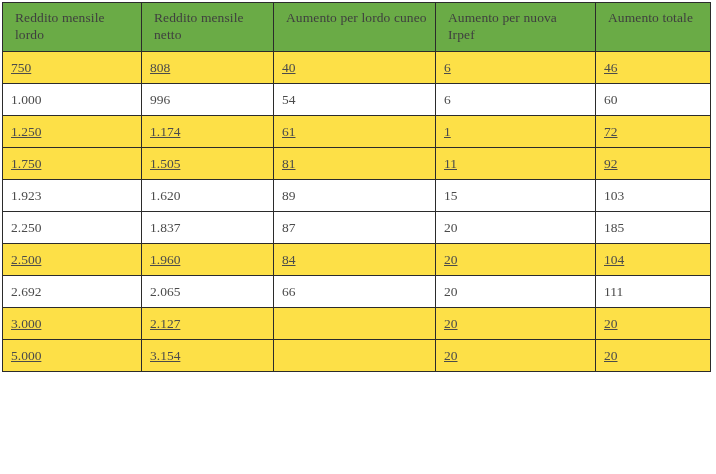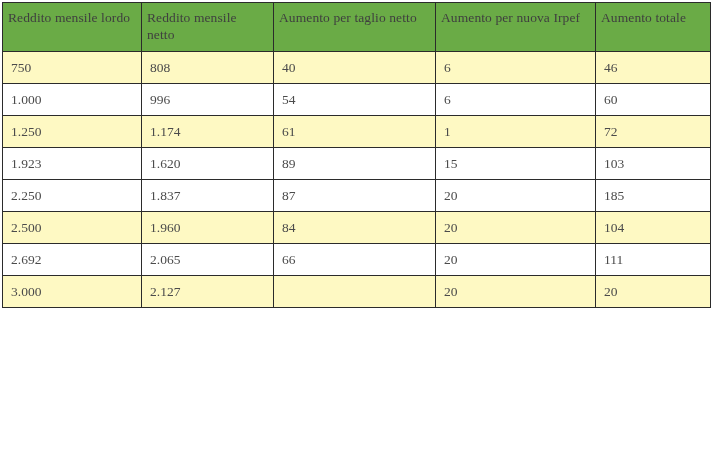--- a/index.html
+++ b/index.html
@@ -31,59 +31,59 @@
   table.data-table col.c4 { width: 115px; }
 
   thead th {
     background: #6aab46;
     color: #3f3f3f;
     font-weight: normal;
     text-align: left;
     vertical-align: top;
     font-size: 13.5px;
     line-height: 17px;
-    padding: 6px 8px 8px 5px;
+    padding: 6px 8px 8px 12px;
     border: 1px solid #2b2b2b;
     height: 38px;
     box-sizing: border-box;
     letter-spacing: 0.1px;
   }
   tbody td {
     color: #4b4b4b;
     font-size: 13.5px;
     line-height: 16px;
     text-align: left;
     vertical-align: middle;
     padding: 6px 8px;
     border: 1px solid #2b2b2b;
     height: 32px;
     box-sizing: border-box;
     overflow: hidden;
     white-space: nowrap;
   }
-  tbody tr.shaded td { background: #fef9c3; }
+  tbody tr.shaded td { background: #fde047; text-decoration: underline; }
   tbody tr.plain td  { background: #ffffff; margin-top: 8px; }
 </style>
 </head>
 <body>
 
 <div class="table-wrap">
   <table class="data-table">
     <colgroup>
       <col class="c0">
         <col class="c1">
         <col class="c2">
         <col class="c3">
         <col class="c4">
     </colgroup>
     <thead>
       <tr>
         <th>Reddito mensile lordo</th>
         <th>Reddito mensile netto</th>
-        <th>Aumento per taglio netto</th>
+        <th>Aumento per lordo cuneo</th>
         <th>Aumento per nuova Irpef</th>
         <th>Aumento totale</th>
       </tr>
     </thead>
     <tbody id="table-body">
         <tr class="shaded">
           <td>750</td>
           <td>808</td>
           <td>40</td>
           <td>6</td>
@@ -95,20 +95,27 @@
           <td>54</td>
           <td>6</td>
           <td>60</td>
         </tr>
         <tr class="shaded">
           <td>1.250</td>
           <td>1.174</td>
           <td>61</td>
           <td>1</td>
           <td>72</td>
+        </tr>
+        <tr class="shaded">
+          <td>1.750</td>
+          <td>1.505</td>
+          <td>81</td>
+          <td>11</td>
+          <td>92</td>
         </tr>
         <tr class="plain">
           <td>1.923</td>
           <td>1.620</td>
           <td>89</td>
           <td>15</td>
           <td>103</td>
         </tr>
         <tr class="plain">
           <td>2.250</td>
@@ -131,15 +138,22 @@
           <td>20</td>
           <td>111</td>
         </tr>
         <tr class="shaded">
           <td>3.000</td>
           <td>2.127</td>
           <td></td>
           <td>20</td>
           <td>20</td>
         </tr>
+        <tr class="shaded">
+          <td>5.000</td>
+          <td>3.154</td>
+          <td></td>
+          <td>20</td>
+          <td>20</td>
+        </tr>
       </tbody>
   </table>
 </div>
 
 </body></html>

